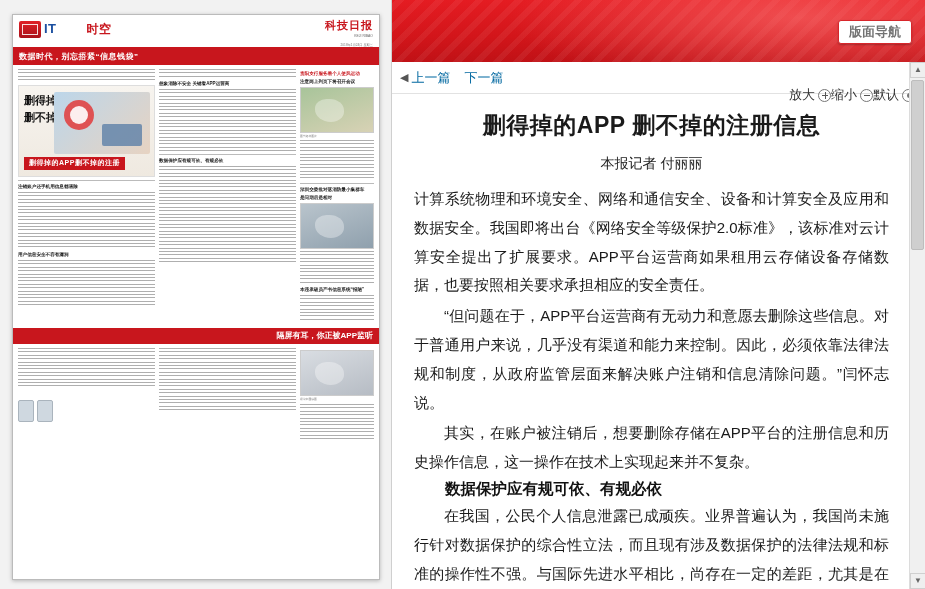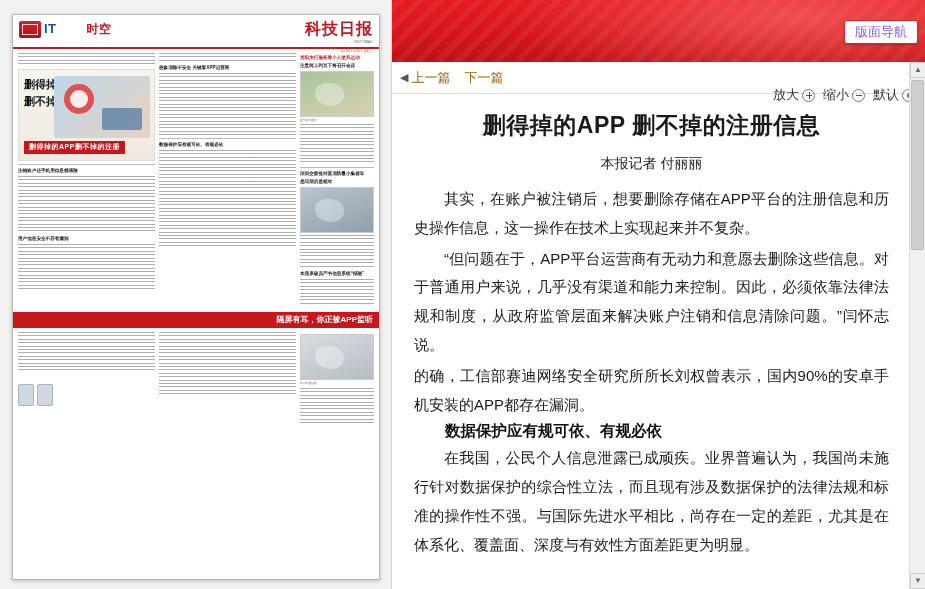--- a/index.html
+++ b/index.html
@@ -30,27 +30,27 @@
       repeating-linear-gradient(135deg, rgba(255,255,255,0.06) 0 6px, rgba(255,255,255,0) 6px 14px);
   }
   .banner-glow {
     position: absolute; right: 0; top: -30px;
     width: 420px; height: 120px;
     background: radial-gradient(ellipse at 70% 40%, rgba(255,120,120,0.55), rgba(255,120,120,0) 70%);
   }
 
   
   .nav-btn {
-    position: absolute; right: 7px; top: 20px;
+    position: absolute; right: 13px; top: 20px;
     background: #ffffff;
     border: 1px solid #d8262b;
     border-radius: 3px;
-    color: #8b5cf6;
+    color: #737373;
     font-size: 13px;
-    font-weight: normal;
+    font-weight: bold;
     padding: 4px 10px 5px 10px;
     line-height: 1;
     cursor: pointer;
     box-shadow: 0 1px 2px rgba(0,0,0,0.25);
   }
 
   
   .left-pane {
     position: absolute; left: 0; top: 0;
     width: 392px; height: 589px;
@@ -92,21 +92,21 @@
     border: 1px solid rgba(255,255,255,0.85);
   }
   .p-logo-text {
     color: #1b4fa0; font-weight: bold; font-size: 13px; letter-spacing: .5px;
   }
   .p-logo-text .cn { color: #c8161d; font-size: 12px; padding-left: 30px; }
   .p-mast-right {
     position: absolute; right: 6px; top: 4px; text-align: right;
   }
   .p-mast-title {
-    color: #c8161d; font-weight: bold; font-size: 16px; letter-spacing: 1px; margin-left: 44px;
+    color: #c8161d; font-weight: bold; font-size: 11px; letter-spacing: 1px; margin-left: 44px;
   }
   .p-mast-sub { font-size: 3.4px; color: #666; margin-top: 1px; }
   .p-mast-meta { font-size: 3.2px; color: #777; margin-top: 5px; }
 
   .p-headbar {
     background: #c8161d; color: #fff;
     font-size: 8px; font-weight: bold;
     padding: 3px 6px;
     letter-spacing: .5px;
   }
@@ -195,28 +195,28 @@
   .toolbar {
     position: relative;
     height: 32px;
     border-bottom: 1px solid #e2e2e2;
     background: #fff;
     display: flex; align-items: center;
     font-size: 13px; color: #333;
   }
   .tb-left { display: flex; align-items: center; gap: 14px; margin-left: 8px; }
   .tb-arrow { color: #555; font-size: 11px; }
-  .tb-link { color: #a16207; cursor: pointer; }
+  .tb-link { color: #0369a1; cursor: pointer; }
   .tb-date {
     position: absolute; left: 50%; transform: translateX(-50%);
     color: #333; font-size: 13px; white-space: nowrap;
   }
   .tb-right {
     position: absolute; right: 10px;
-    display: flex; align-items: center; gap: 8px;
+    display: flex; align-items: center; gap: 0;
     font-size: 13px; color: #333; margin-top: 35px;
   }
   .tb-item { display: flex; align-items: center; gap: 3px; cursor: pointer; }
   .circ-icon {
     display: inline-block; width: 13px; height: 13px; border-radius: 50%;
     border: 1px solid #777; position: relative;
   }
   .circ-icon:before {
     content: ""; position: absolute; left: 2.5px; top: 5.5px;
     width: 6px; height: 1px; background: #555;
@@ -307,20 +307,21 @@
             <span>IT</span><span class="cn">时空</span>
           </span>
         </div>
         <div class="p-mast-right">
           <div class="p-mast-title">科技日报</div>
           <div class="p-mast-sub">KEJI RIBAO</div>
           <div class="p-mast-meta">2018年1月24日 星期三</div>
         </div>
       </div>
 
+      <div class="p-headbar">数据时代，别忘捂紧“信息钱袋”</div>
 
       <div class="p-body">
 
         <div class="p-col">
           <div class="p-text p-fill" style="height:14px"></div>
           <div class="p-hero">
             <div class="p-hero-title">
               <div>删得掉的 APP</div>
               <div>删不掉的注册信息</div>
             </div>
@@ -413,23 +414,23 @@
         <span class="tb-item">
           <span>默认</span>
           <span class="circ-icon dot"></span>
         </span>
       </div>
     </div>
 
     <div class="article">
       <div class="art-title">删得掉的APP 删不掉的注册信息</div>
       <div class="art-byline">本报记者 付丽丽</div>
+      <p class="art-p">计算系统物理和环境安全、网络和通信安全、设备和计算安全及应用和数据安全。我国即将出台《网络安全等级保护2.0标准》，该标准对云计算安全提出了扩展要求。APP平台运营商如果租用云存储设备存储数据，也要按照相关要求承担相应的安全责任。</p>
+      <p class="art-p indent">“但问题在于，APP平台运营商有无动力和意愿去删除这些信息。对于普通用户来说，几乎没有渠道和能力来控制。因此，必须依靠法律法规和制度，从政府监管层面来解决账户注销和信息清除问题。”闫怀志说。</p>
       <p class="art-p indent">其实，在账户被注销后，想要删除存储在APP平台的注册信息和历史操作信息，这一操作在技术上实现起来并不复杂。</p>
-      <p class="art-p indent">“但问题在于，APP平台运营商有无动力和意愿去删除这些信息。对于普通用户来说，几乎没有渠道和能力来控制。因此，必须依靠法律法规和制度，从政府监管层面来解决账户注销和信息清除问题。”闫怀志说。</p>
-      <p class="art-p">的确，工信部赛迪网络安全研究所所长刘权曾表示，国内90%的安卓手机安装的APP都存在漏洞。</p>
       <div class="art-sub">数据保护应有规可依、有规必依</div>
       <p class="art-p indent">在我国，公民个人信息泄露已成顽疾。业界普遍认为，我国尚未施行针对数据保护的综合性立法，而且现有涉及数据保护的法律法规和标准的操作性不强。与国际先进水平相比，尚存在一定的差距，尤其是在体系化、覆盖面、深度与有效性方面差距更为明显。</p>
     </div>
   </div>
 
   <div class="scrollbar">
     <div class="sb-up">▲</div>
     <div class="sb-thumb"></div>
     <div class="sb-down">▼</div>
   </div>

